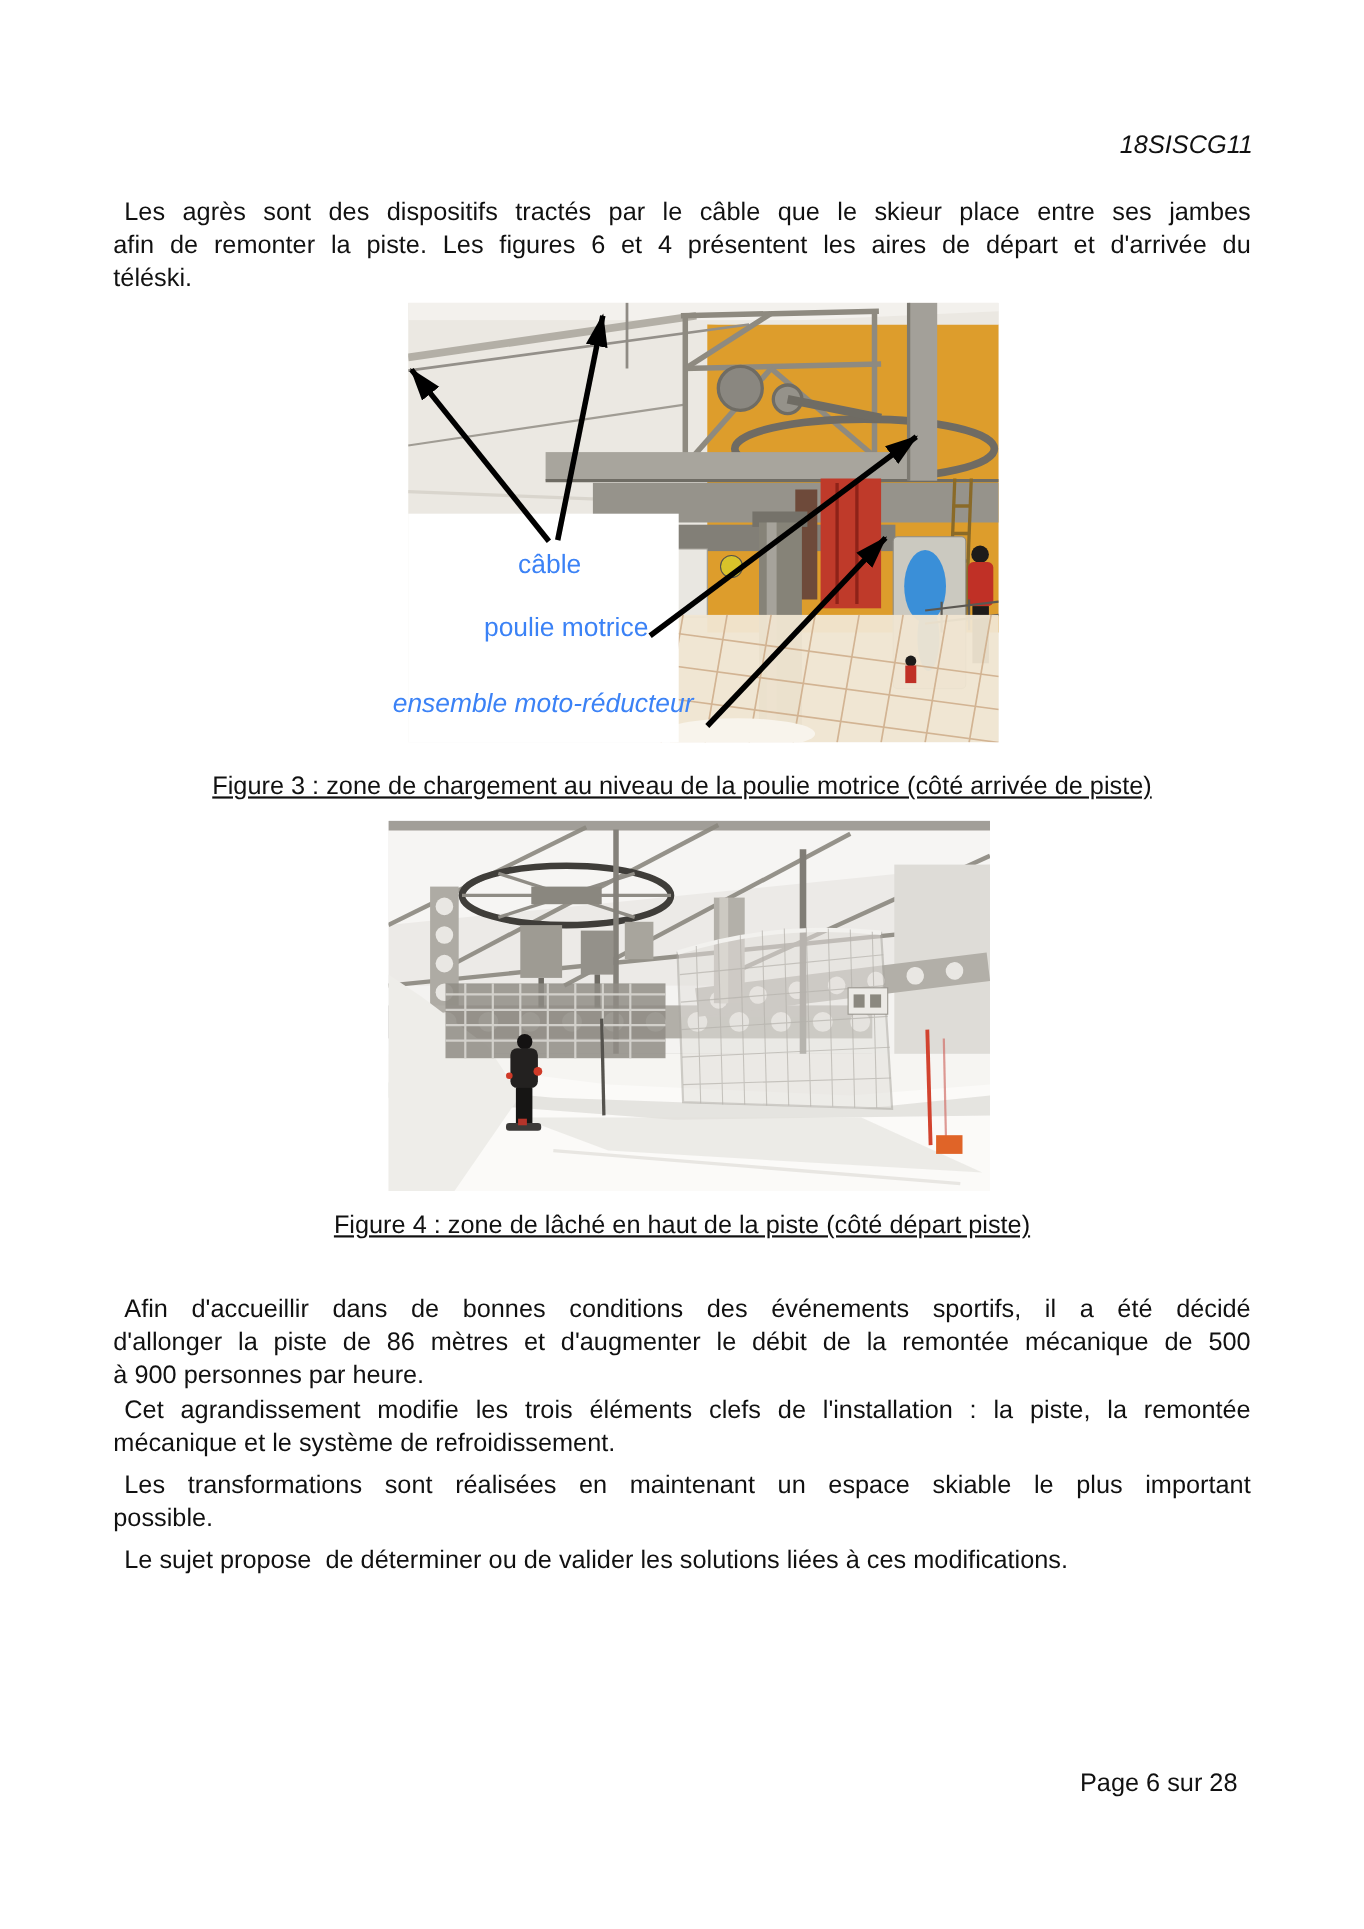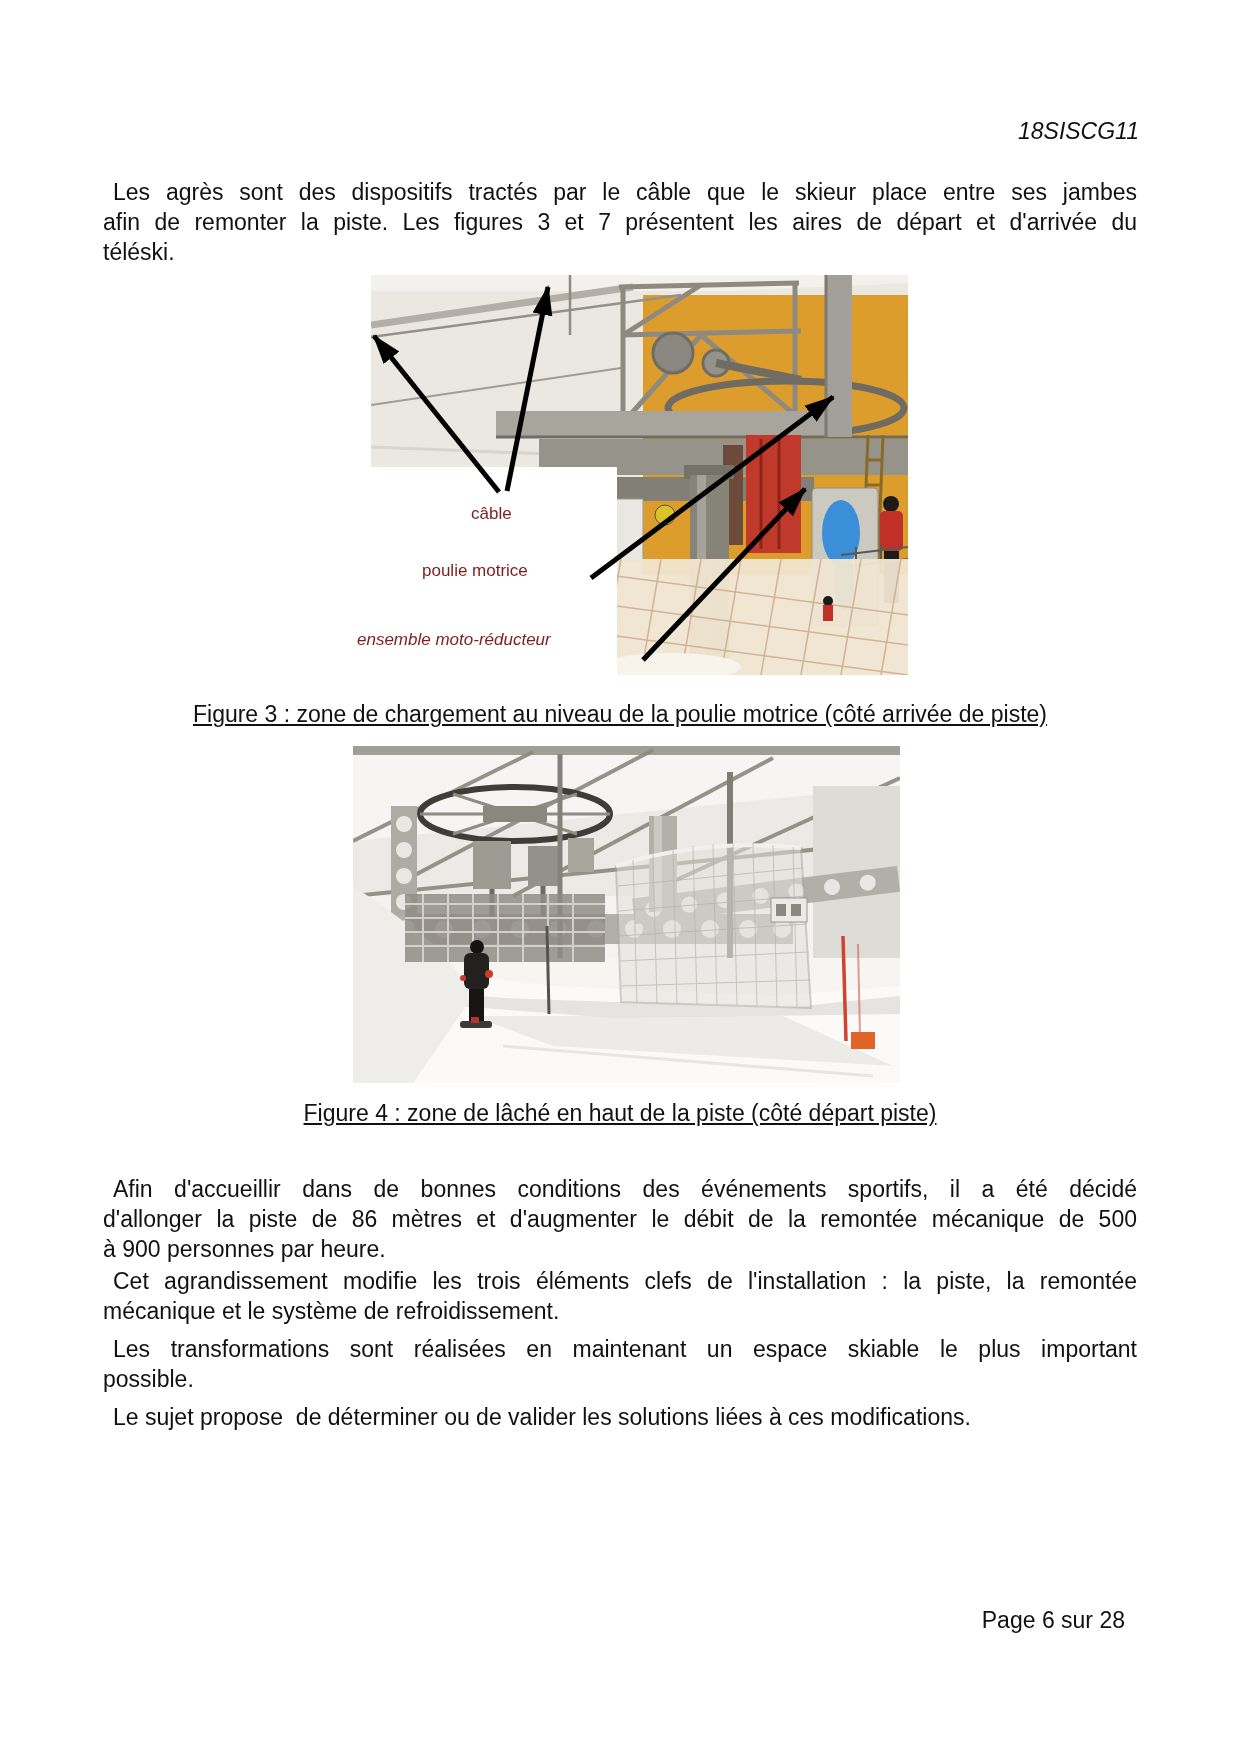--- a/index.html
+++ b/index.html
@@ -7,47 +7,47 @@
     width:1240px;height:1754px;position:relative;background:#ffffff;
     font-family:"Liberation Sans",sans-serif;color:#111111;
     -webkit-font-smoothing:antialiased;
   }
   .abs{position:absolute;}
   .para{left:103px;width:1034px;font-size:23px;line-height:30px;}
   .pline{text-align:justify;text-align-last:justify;}
   .pline:first-child{text-indent:10px;}
   .pline-last{text-align-last:left;}
   .caption{left:103px;width:1034px;text-align:center;font-size:23px;line-height:28px;text-decoration:underline;}
-  .figlabel{font-size:17px;line-height:26px;white-space:nowrap;z-index:6;color:#7f1d1d;}
+  .figlabel{font-size:24px;line-height:26px;white-space:nowrap;z-index:6;color:#3b82f6;}
   .photo{overflow:hidden;z-index:1;}
   .inset{position:absolute;left:0;top:192px;width:246px;height:208px;background:#ffffff;}
   #header-code{top:118px;right:101px;font-size:23px;font-style:italic;}
   #footer-page{top:1607px;right:115px;font-size:23px;}
   #p-intro{top:177px;}
   #fig3{left:371px;top:275px;width:537px;height:400px;}
   #fig3-arrows{left:350px;top:270px;width:570px;height:412px;z-index:5;pointer-events:none;}
   #label-cable{left:471px;top:501px;}
-  #label-poulie{left:422px;top:558px;}
+  #label-poulie{left:440px;top:558px;}
   #label-moto{left:357px;top:627px;font-style:italic;}
   #caption3{top:700px;}
   #fig4{left:353px;top:746px;width:547px;height:337px;}
   #caption4{top:1099px;}
   #p-events{top:1174px;}
   #p-elements{top:1266px;}
   #p-transformations{top:1334px;}
   #p-sujet{top:1402px;}
 </style>
 </head>
 <body>
 
 <div class="abs" id="header-code">18SISCG11</div>
 
 <div class="abs para" id="p-intro">
     <div class="pline">Les agrès sont des dispositifs tractés par le câble que le skieur place entre ses jambes</div>
-    <div class="pline">afin de remonter la piste. Les figures 3 et 7 présentent les aires de départ et d'arrivée du</div>
+    <div class="pline">afin de remonter la piste. Les figures 6 et 4 présentent les aires de départ et d'arrivée du</div>
     <div class="pline pline-last">téléski.</div>
   </div>
 
 <div class="abs photo" id="fig3">
   <svg viewBox="0 0 537 400" width="537" height="400">
 
     <rect width="537" height="400" fill="#ebe8e2"></rect>
     <rect width="537" height="16" fill="#f3f1ed"></rect>
     <line x1="0" y1="172" x2="255" y2="182" stroke="#d9d5cd" stroke-width="3"></line>
 

